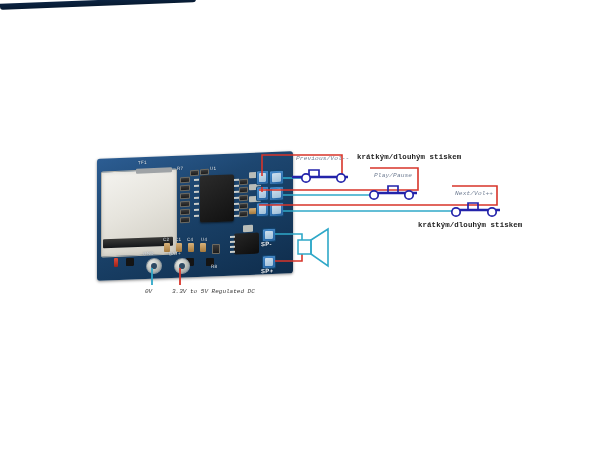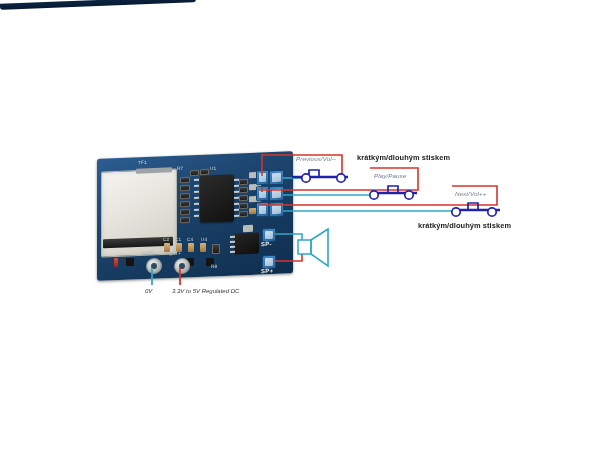--- a/index.html
+++ b/index.html
@@ -99,21 +99,21 @@
     position:absolute;color:#dfe8f1;font-size:4.6px;letter-spacing:.2px;
     transform:skewY(-2.2deg);white-space:nowrap;
     font-family:"Liberation Sans", sans-serif;
     text-shadow:0 0 1px rgba(0,0,0,.5);
   }
   .silk.big{font-size:6px;font-weight:bold;color:#eef4fa;}
 
   
   .lbl{
     position:absolute;white-space:nowrap;
-    font-family:Liberation Sans, sans-serif;
+    font-family:Liberation Mono, monospace;
   }
   .lbl-btn{
     font-style:italic;font-size:6.2px;color:#6f7d93;letter-spacing:.1px;
   }
   .lbl-note{
     font-size:7.4px;font-weight:bold;color:#1b1b1b;letter-spacing:.1px;
   }
   .lbl-pwr{
     font-style:italic;font-size:6px;color:#3b3b3b;
   }

